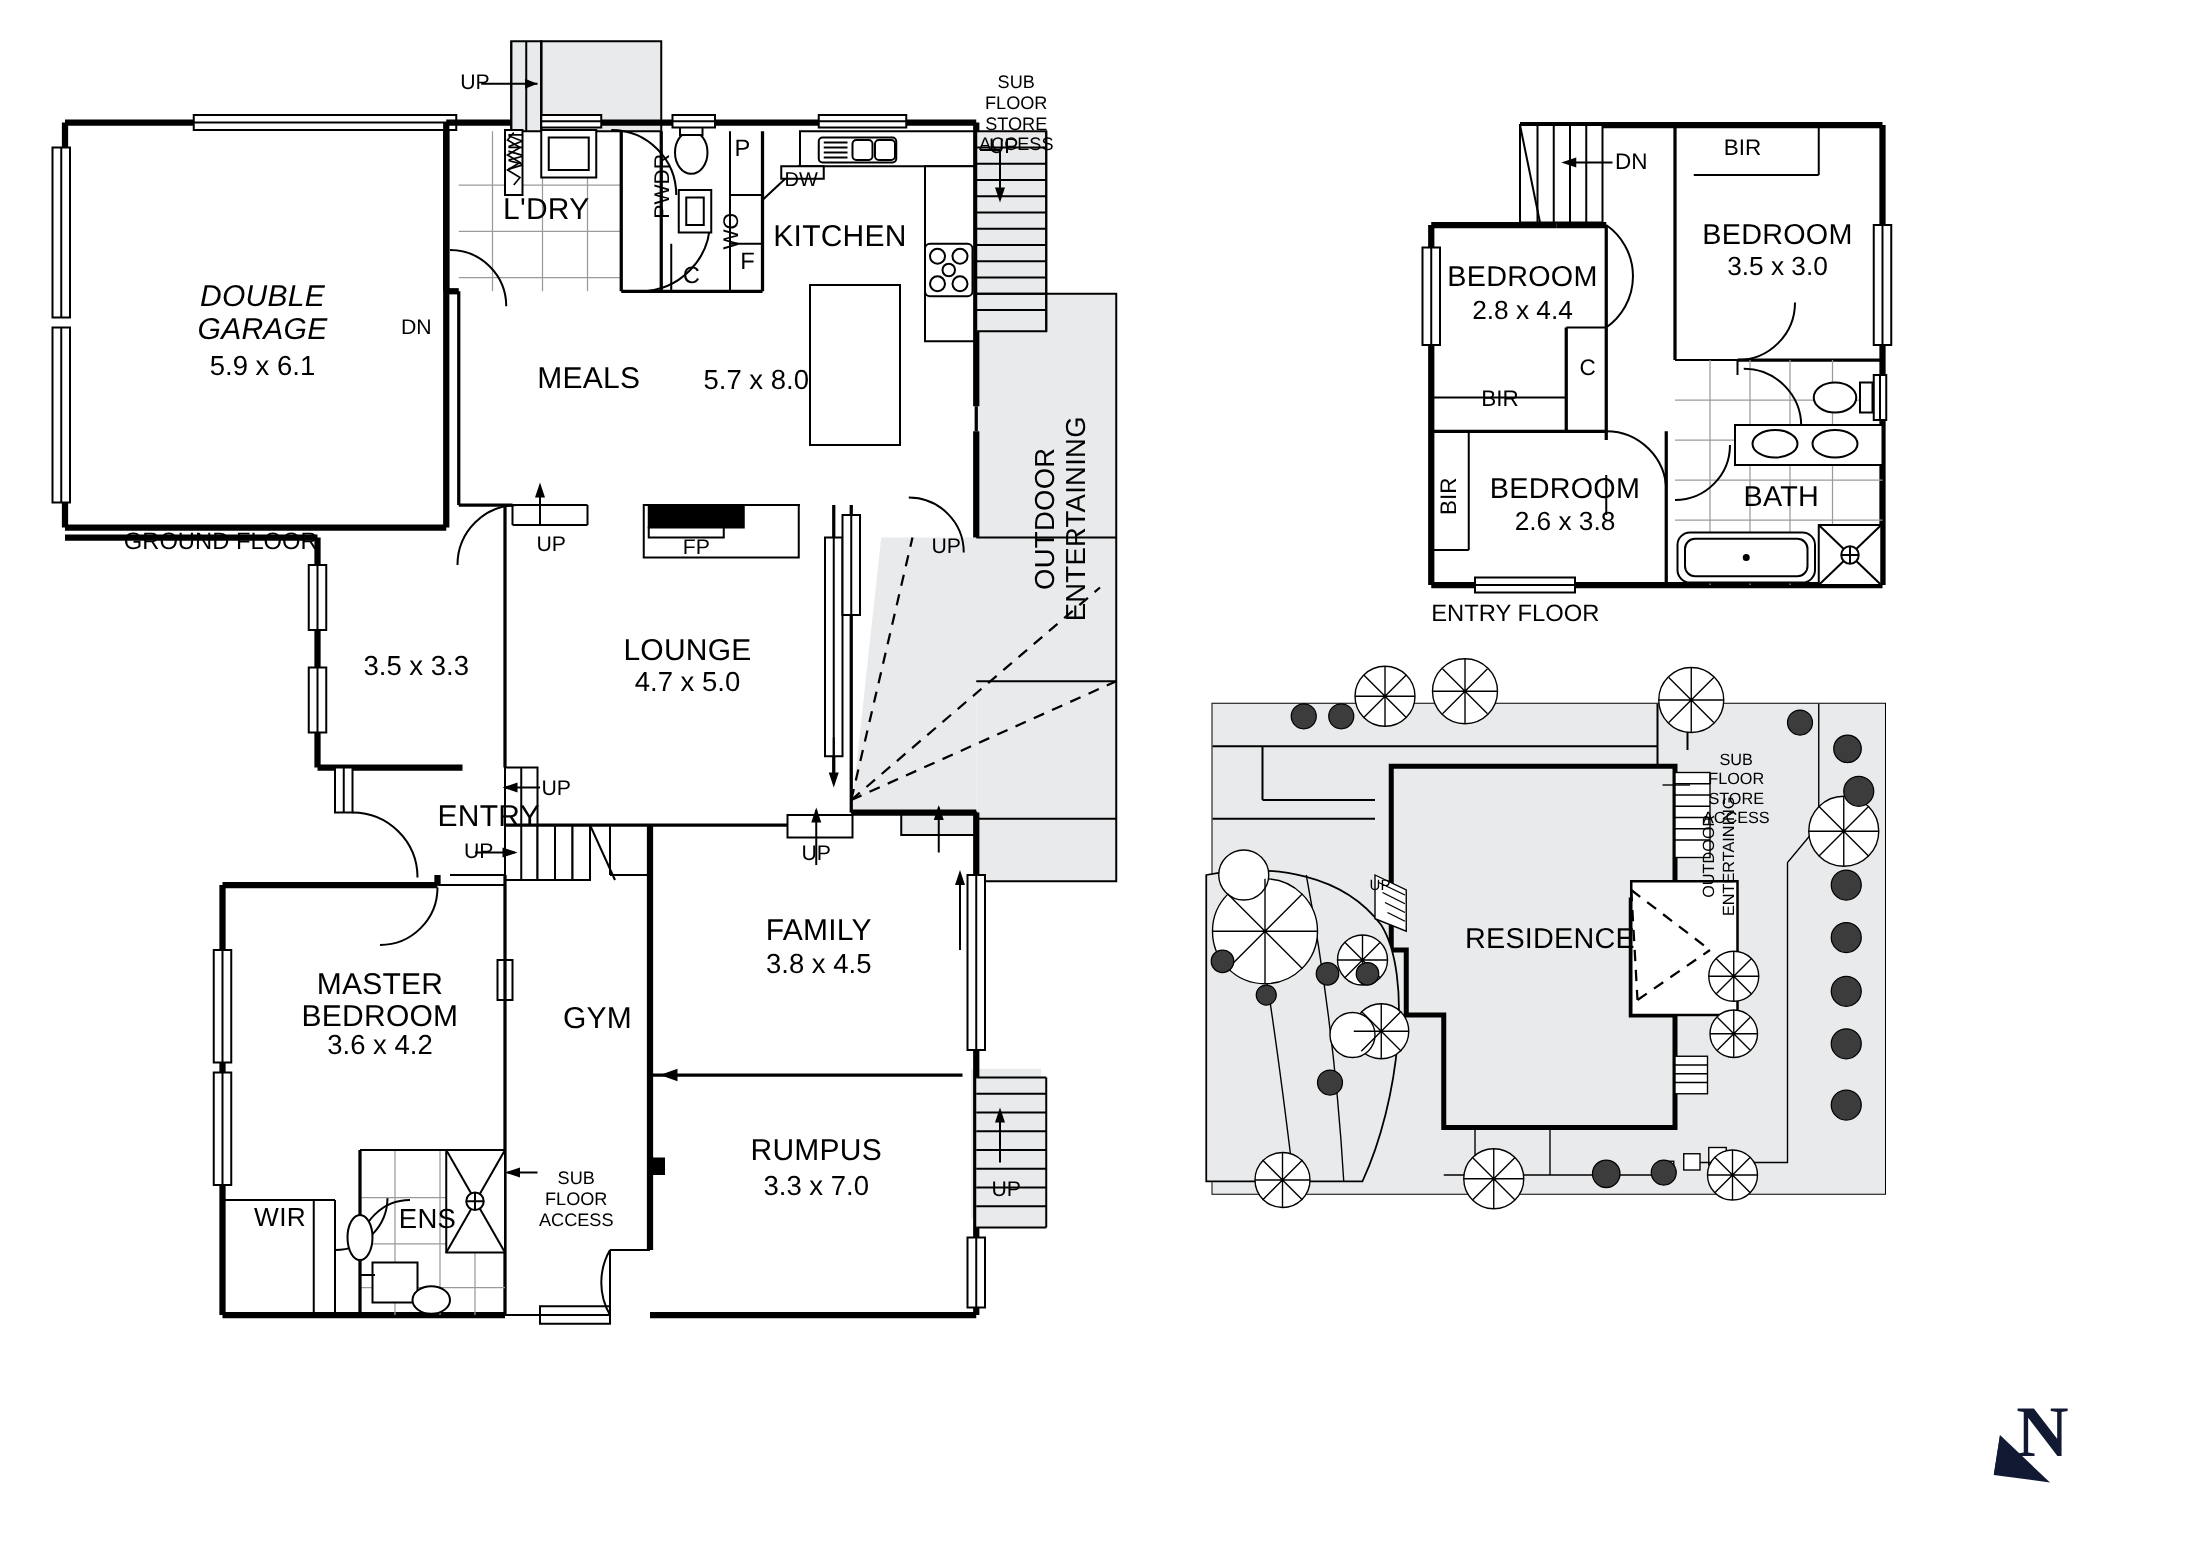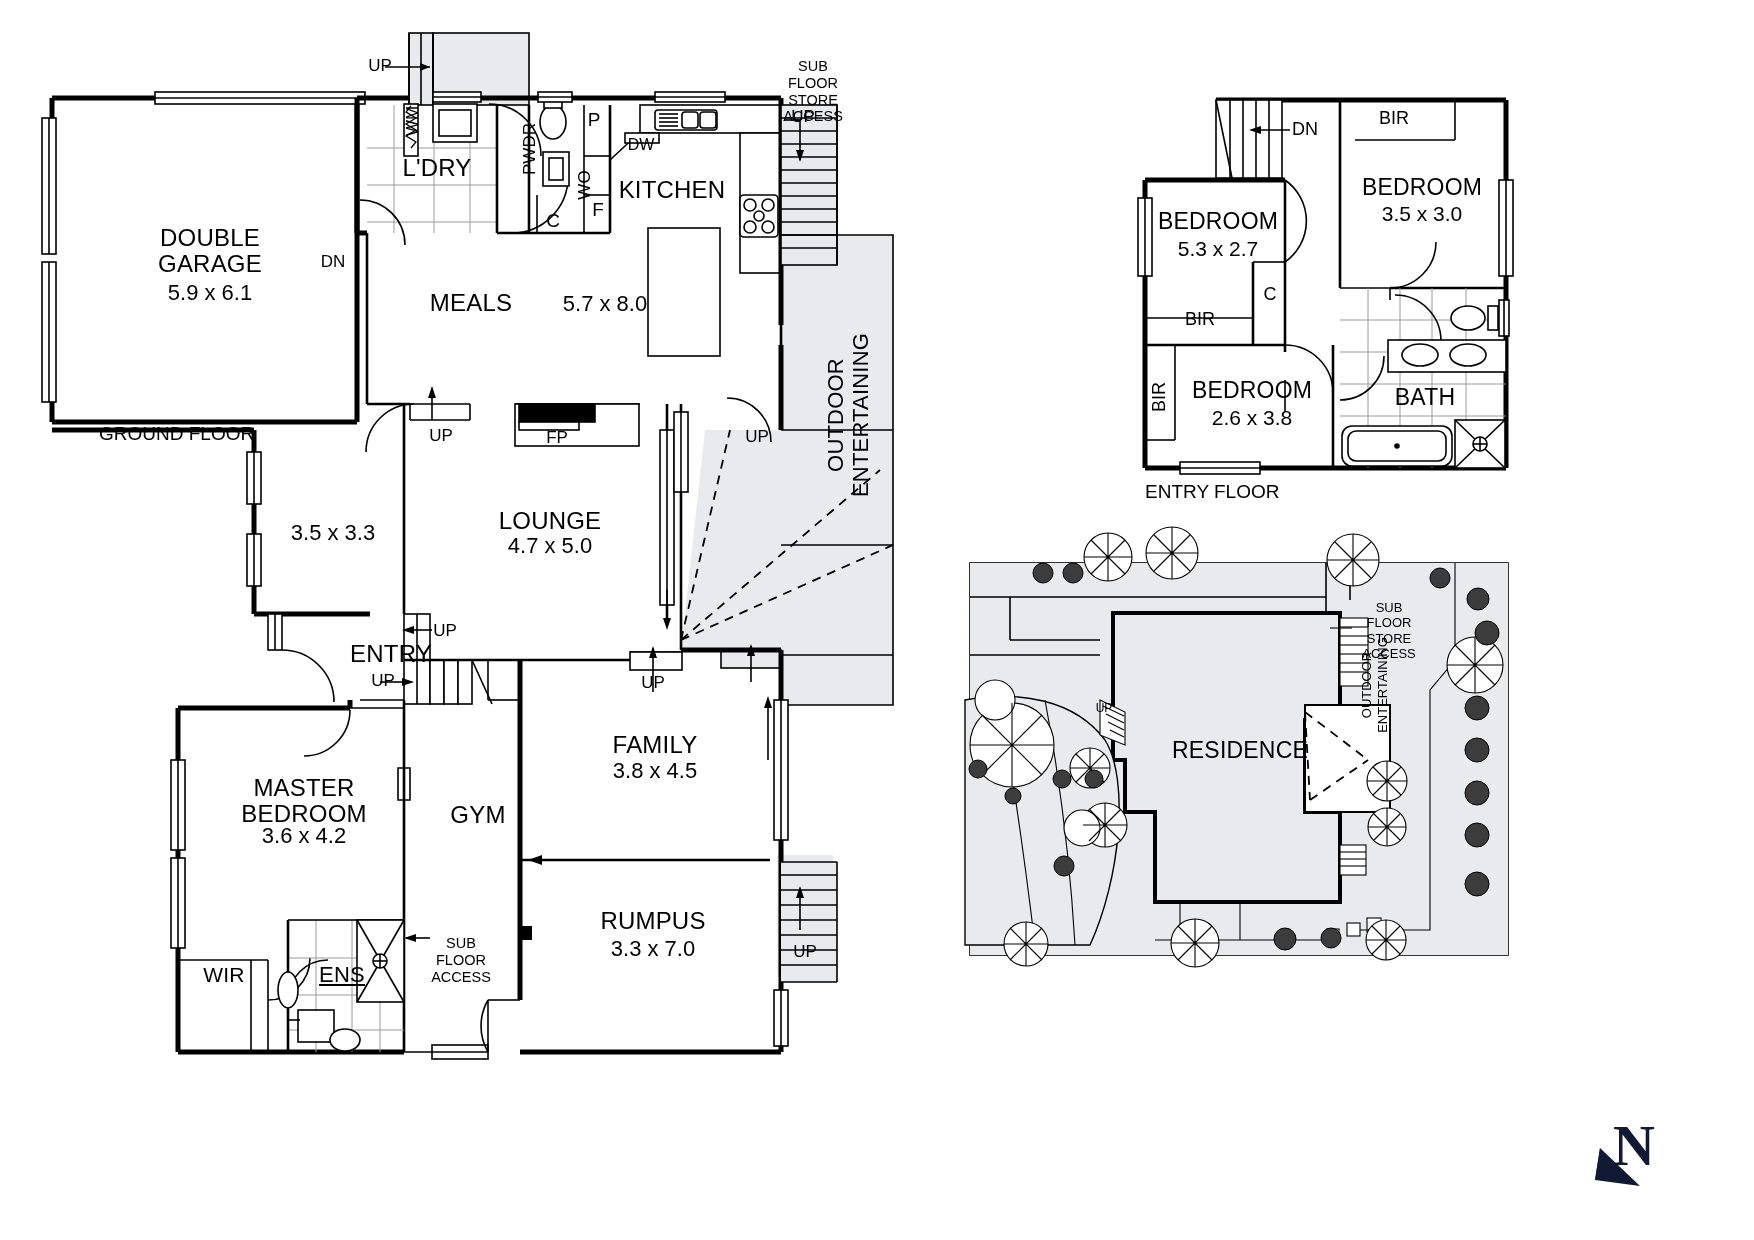--- a/index.html
+++ b/index.html
@@ -591,21 +591,21 @@
           <circle cx="1094" cy="779" r="9"></circle>
         <circle cx="1064" cy="866" r="10"></circle>
         <circle cx="1013" cy="796" r="8"></circle>
         <circle cx="1285" cy="939" r="11"></circle>
           <circle cx="1331" cy="938" r="10"></circle>
         <circle cx="978" cy="769" r="9"></circle>
       </g>
     </g>
   </svg>
 
-  <div class="lbl rm-name" style="left:120px;top:225px;width:180px;">DOUBLE
+  <div class="lbl rm-name" style="left:120px;top:225px;width:180px;font-style:italic;">DOUBLE
 GARAGE</div>
   <div class="lbl rm-dim" style="left:120px;top:281px;width:180px;">5.9 x 6.1</div>
 
   <div class="lbl rm-name" style="left:382px;top:155px;width:110px;">L'DRY</div>
   <div class="lbl rm-name" style="left:612px;top:177px;width:120px;">KITCHEN</div>
 
   <div class="lbl rm-name" style="left:406px;top:290px;width:130px;">MEALS</div>
   <div class="lbl rm-dim" style="left:530px;top:292px;width:150px;">5.7 x 8.0</div>
 
   <div class="lbl rm-dim" style="left:238px;top:521px;width:190px;">3.5 x 3.3</div>
@@ -621,21 +621,21 @@
 
   <div class="lbl rm-name" style="left:418px;top:802px;width:120px;">GYM</div>
 
   <div class="lbl rm-name" style="left:560px;top:732px;width:190px;">FAMILY</div>
   <div class="lbl rm-dim" style="left:560px;top:759px;width:190px;">3.8 x 4.5</div>
 
   <div class="lbl rm-name" style="left:558px;top:908px;width:190px;">RUMPUS</div>
   <div class="lbl rm-dim" style="left:558px;top:937px;width:190px;">3.3 x 7.0</div>
 
   <div class="lbl rm-name" style="left:178px;top:964px;width:92px;font-size:21px;">WIR</div>
-  <div class="lbl rm-name" style="left:296px;top:963px;width:92px;font-size:22px;text-decoration:underline;">ENS</div>
+  <div class="lbl rm-name" style="left:296px;top:963px;width:92px;font-size:22px;">ENS</div>
 
   <div class="lbl rm-name vert rot90" style="left:718px;top:400px;width:240px;height:30px;line-height:1.15;font-size:22px;">OUTDOOR
 ENTERTAINING</div>
 
   <div class="lbl sm" style="left:52px;top:424px;width:290px;text-align:left;font-size:19px;margin-left:47px;">GROUND FLOOR</div>
 
   <div class="lbl sm vert rot90" style="left:390px;top:112px;width:46px;height:18px;font-size:17px;">WM</div>
   <div class="lbl sm vert rot90" style="left:495px;top:140px;width:70px;height:18px;font-size:17px;">PWDR</div>
   <div class="lbl sm vert rot90" style="left:565px;top:176px;width:40px;height:18px;font-size:17px;">WO</div>
   <div class="lbl sm" style="left:581px;top:110px;width:26px;font-size:19px;">P</div>
@@ -657,21 +657,21 @@
 
   <div class="lbl xs" style="left:768px;top:58px;width:90px;font-size:14.5px;line-height:1.16;">SUB
 FLOOR
 STORE
 ACCESS</div>
   <div class="lbl xs" style="left:420px;top:935px;width:82px;font-size:14.5px;line-height:1.16;">SUB
 FLOOR
 ACCESS</div>
 
   <div class="lbl rm-name" style="left:1148px;top:209px;width:140px;font-size:23px;">BEDROOM</div>
-  <div class="lbl rm-dim" style="left:1148px;top:238px;width:140px;font-size:21px;">5.3 x 2.7</div>
+  <div class="lbl rm-dim" style="left:1148px;top:238px;width:140px;font-size:21px;">2.8 x 4.4</div>
 
   <div class="lbl rm-name" style="left:1182px;top:378px;width:140px;font-size:23px;">BEDROOM</div>
   <div class="lbl rm-dim" style="left:1182px;top:407px;width:140px;font-size:21px;">2.6 x 3.8</div>
 
   <div class="lbl rm-name" style="left:1352px;top:175px;width:140px;font-size:23px;">BEDROOM</div>
   <div class="lbl rm-dim" style="left:1352px;top:203px;width:140px;font-size:21px;">3.5 x 3.0</div>
 
   <div class="lbl rm-name" style="left:1370px;top:385px;width:110px;font-size:23px;">BATH</div>
 
   <div class="lbl sm" style="left:1358px;top:109px;width:72px;font-size:18px;">BIR</div>

